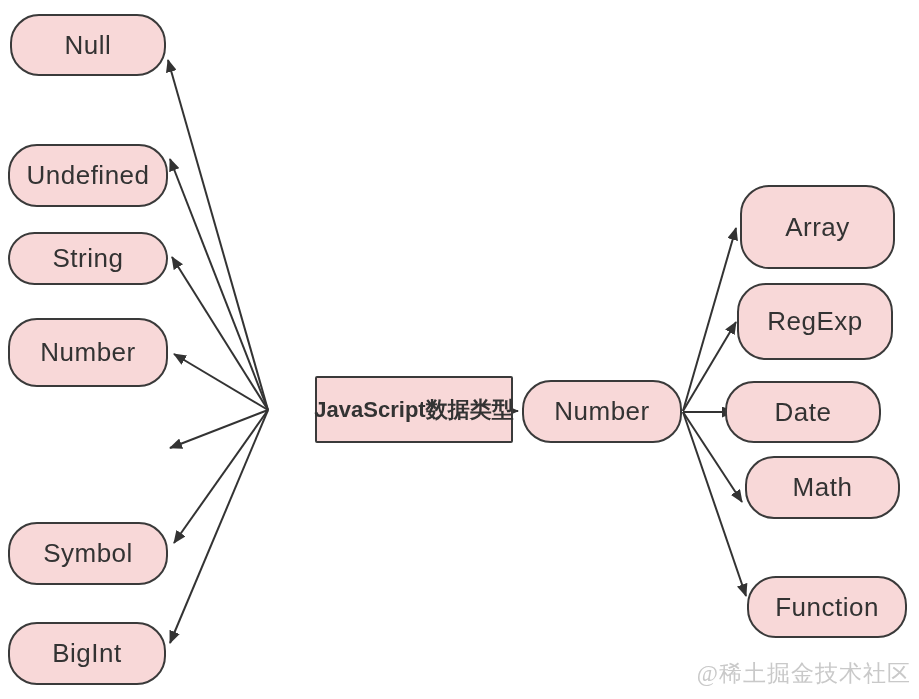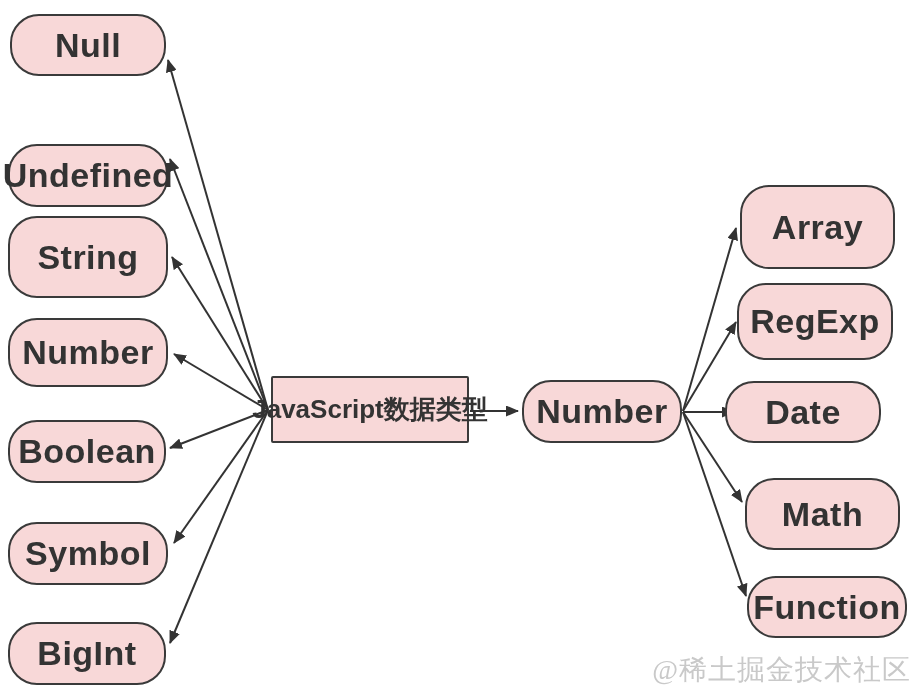--- a/index.html
+++ b/index.html
@@ -24,41 +24,42 @@
     pointer-events: none;
   }
   .node {
     position: absolute;
     display: flex;
     align-items: center;
     justify-content: center;
     background: var(--node-fill, #f8d8d8);
     border: 2px solid var(--node-border, #3a3a3a);
     color: var(--text, #333333);
-    font-size: 34px;
-    font-weight: 700;
+    font-size: 26px;
+    font-weight: 400;
     letter-spacing: 0.5px;
     box-sizing: border-box;
     white-space: nowrap;
   }
   .pill {
     border-radius: 29px;
   }
   .root-node {
     border-radius: 2px;
-    font-size: 26px;
+    font-size: 22px;
     font-weight: 700;
     letter-spacing: 0px;
+    margin-left: 44px;
   }
   .watermark {
     position: absolute;
     right: 8px;
     bottom: 10px;
     font-family: "Liberation Serif", "DejaVu Serif", serif;
-    font-size: 28px;
+    font-size: 23px;
     color: var(--watermark, #c9c9c9);
     letter-spacing: 1px;
   }
 </style>
 </head>
 <body>
 
 <div class="canvas">
 
   <svg class="arrows" viewBox="0 0 919 699" xmlns="http://www.w3.org/2000/svg">
@@ -79,31 +80,30 @@
       <line x1="683" y1="411" x2="736" y2="228" marker-end="url(#ah)"></line>
       <line x1="683" y1="411" x2="736" y2="322" marker-end="url(#ah)"></line>
       <line x1="683" y1="412" x2="734" y2="412" marker-end="url(#ah)"></line>
       <line x1="683" y1="412" x2="742" y2="502" marker-end="url(#ah)"></line>
       <line x1="683" y1="412" x2="746" y2="596" marker-end="url(#ah)"></line>
     </g>
   </svg>
 
   <div class="node pill" style="left:10px; top:14px;  width:156px; height:62px;">Null</div>
   <div class="node pill" style="left:8px;  top:115px; width:160px; height:63px;margin-top:29px;">Undefined</div>
-  <div class="node pill" style="left:8px;  top:216px; width:160px; height:82px;">String</div>
+  <div class="node pill" style="left:8px;  top:232px; width:160px; height:53px;">String</div>
   <div class="node pill" style="left:8px;  top:318px; width:160px; height:69px;">Number</div>
-  <div class="node pill" style="left:8px;  top:420px; width:158px; height:63px;">Boolean</div>
   <div class="node pill" style="left:8px;  top:622px; width:158px; height:63px;">BigInt</div>
   <div class="node pill" style="left:8px;  top:522px; width:160px; height:63px;">Symbol</div>
 
   <div class="node root-node" style="left:271px; top:376px; width:198px; height:67px;">JavaScript数据类型</div>
 
   <div class="node pill" style="left:522px; top:380px; width:160px; height:63px;">Number</div>
 
   <div class="node pill" style="left:740px; top:185px; width:155px; height:84px;">Array</div>
   <div class="node pill" style="left:737px; top:283px; width:156px; height:77px;">RegExp</div>
   <div class="node pill" style="left:725px; top:381px; width:156px; height:62px;">Date</div>
-  <div class="node pill" style="left:745px; top:478px; width:155px; height:72px;">Math</div>
+  <div class="node pill" style="left:745px; top:456px; width:155px; height:63px;">Math</div>
   <div class="node pill" style="left:747px; top:576px; width:160px; height:62px;">Function</div>
 
   <div class="watermark">@稀土掘金技术社区</div>
 
 </div>
 
 </body></html>

